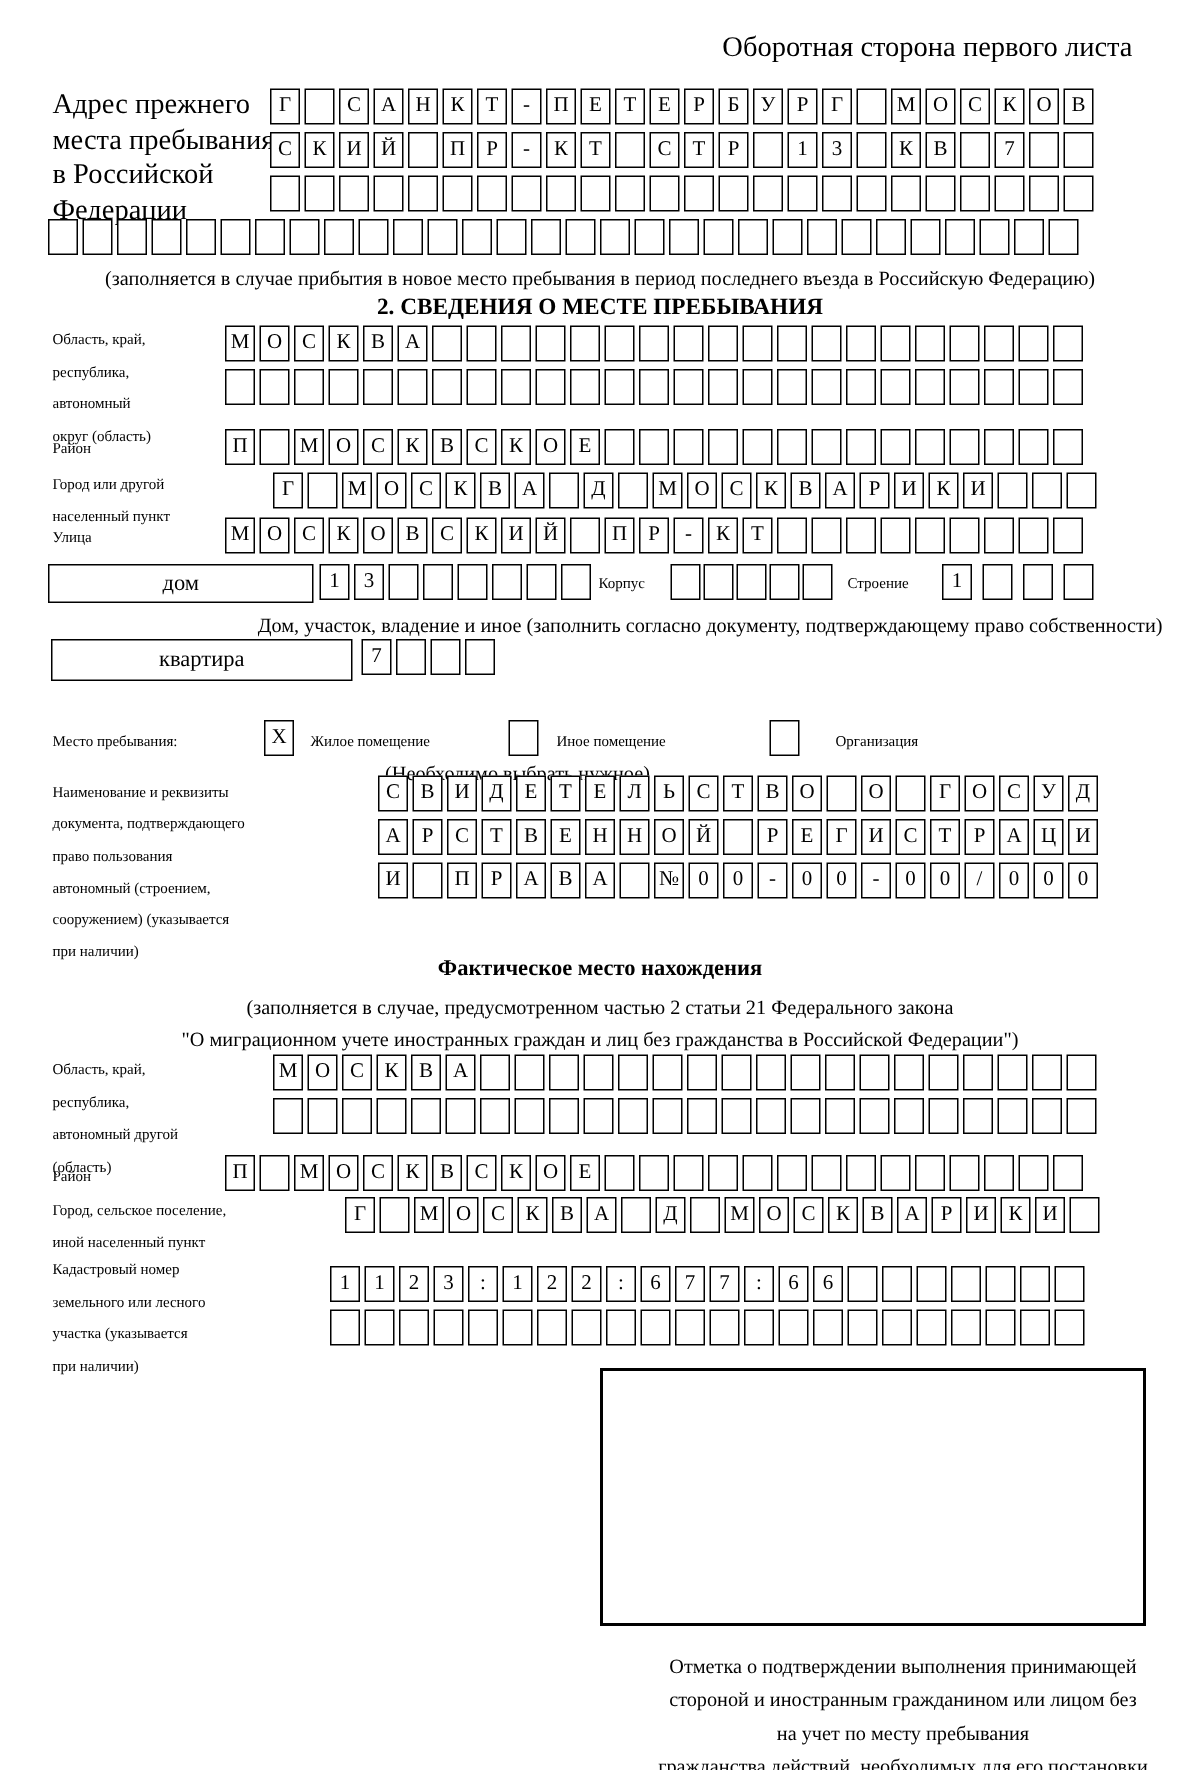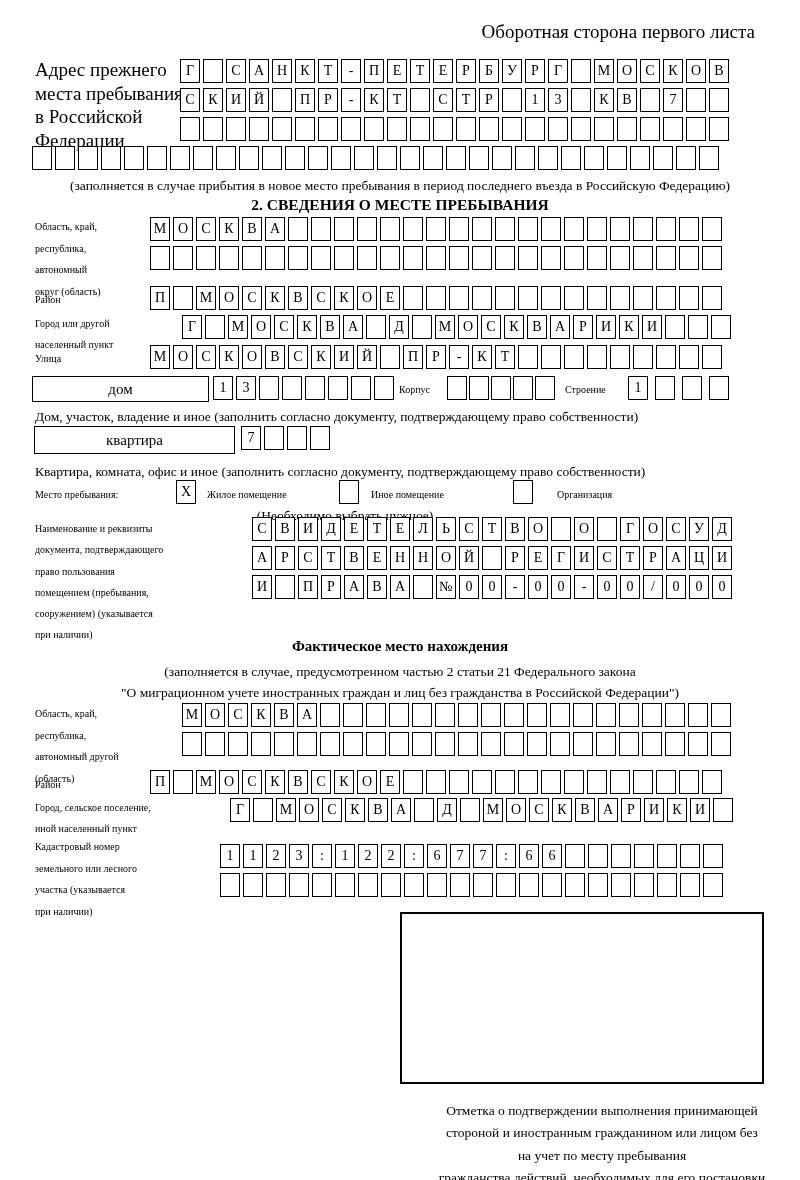--- a/index.html
+++ b/index.html
@@ -1,21 +1,21 @@
 <!DOCTYPE html>
 <html><head>
 <meta charset="utf-8">
 <style>
   html,body{margin:0;padding:0;background:#fff;}
   .page{position:relative;width:800px;height:1180px;background:#ffffff;color:#000;
         font-family:"Liberation Serif",serif;overflow:hidden;}
   .abs{position:absolute;}
   .lbl{font-size:10px;line-height:21.5px;}
   .lbl23{font-size:19px;line-height:23.5px;}
-  .note{font-size:13.5px;line-height:20px;}
+  .note{font-size:13.5px;line-height:20px;text-align:right;}
   .bold{font-weight:bold;}
   .center{text-align:center;}
   .row{position:absolute;display:flex;gap:3px;}
   .cell{flex:none;box-sizing:content-box;width:18px;height:22px;border:1.5px solid #000;
         font-size:14px;line-height:22px;text-align:center;background:#fff;
         font-family:"Liberation Serif",serif;}
   .bigbox{position:absolute;border:1.5px solid #000;text-align:center;font-size:15px;background:#fff;}
   .stamp{position:absolute;border:2px solid #000;background:#fff;}
 </style>
 </head>
@@ -323,36 +323,35 @@
     </div>
   <div class="abs note" style="left:35px;top:407px;width:740px;">Дом, участок, владение и иное (заполнить согласно документу, подтверждающему право собственности)</div>
 
   <div class="bigbox" style="left:34px;top:426px;width:199px;height:26px;line-height:26px;">квартира</div>
   <div class="row" style="left:241px;top:426px;">
       <div class="cell">7</div>
       <div class="cell"></div>
       <div class="cell"></div>
       <div class="cell"></div>
     </div>
-  <div class="abs note" style="left:35px;top:462px;width:740px;">Квартира, комната, офис и иное (заполнить согласно документу, подтверждающему право собственности)</div>
 
   <div class="abs lbl" style="left:35px;top:484px;">Место пребывания:</div>
   <div class="cell abs" style="left:176px;top:480px;">X</div>
   <div class="abs lbl" style="left:207px;top:484px;">Жилое помещение</div>
   <div class="cell abs" style="left:339px;top:480px;"></div>
   <div class="abs lbl" style="left:371px;top:484px;">Иное помещение</div>
   <div class="cell abs" style="left:513px;top:480px;"></div>
   <div class="abs lbl" style="left:557px;top:484px;">Организация</div>
   <div class="abs note center" style="left:180px;top:506px;width:330px;">(Необходимо выбрать нужное)</div>
 
   <div class="abs lbl" style="left:35px;top:518px;width:220px;line-height:21.3px;">
     <div>Наименование и реквизиты</div>
     <div>документа, подтверждающего</div>
     <div>право пользования</div>
-    <div>помещением (пребывания,</div>
+    <div>автономный (строением,</div>
     <div>сооружением) (указывается</div>
     <div>при наличии)</div>
   </div>
   <div class="row" style="left:252px;top:517px;">
       <div class="cell">С</div>
       <div class="cell">В</div>
       <div class="cell">И</div>
       <div class="cell">Д</div>
       <div class="cell">Е</div>
       <div class="cell">Т</div>

